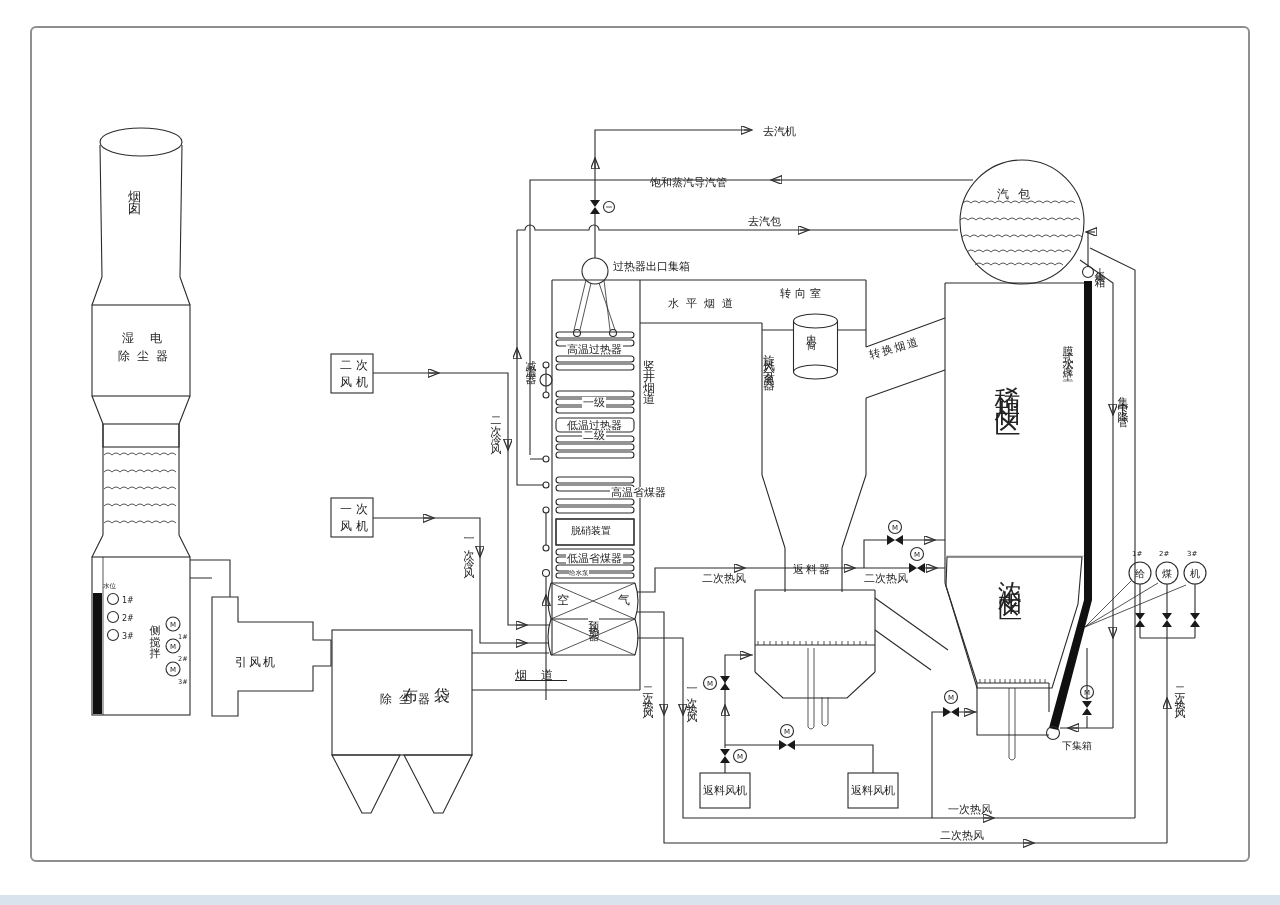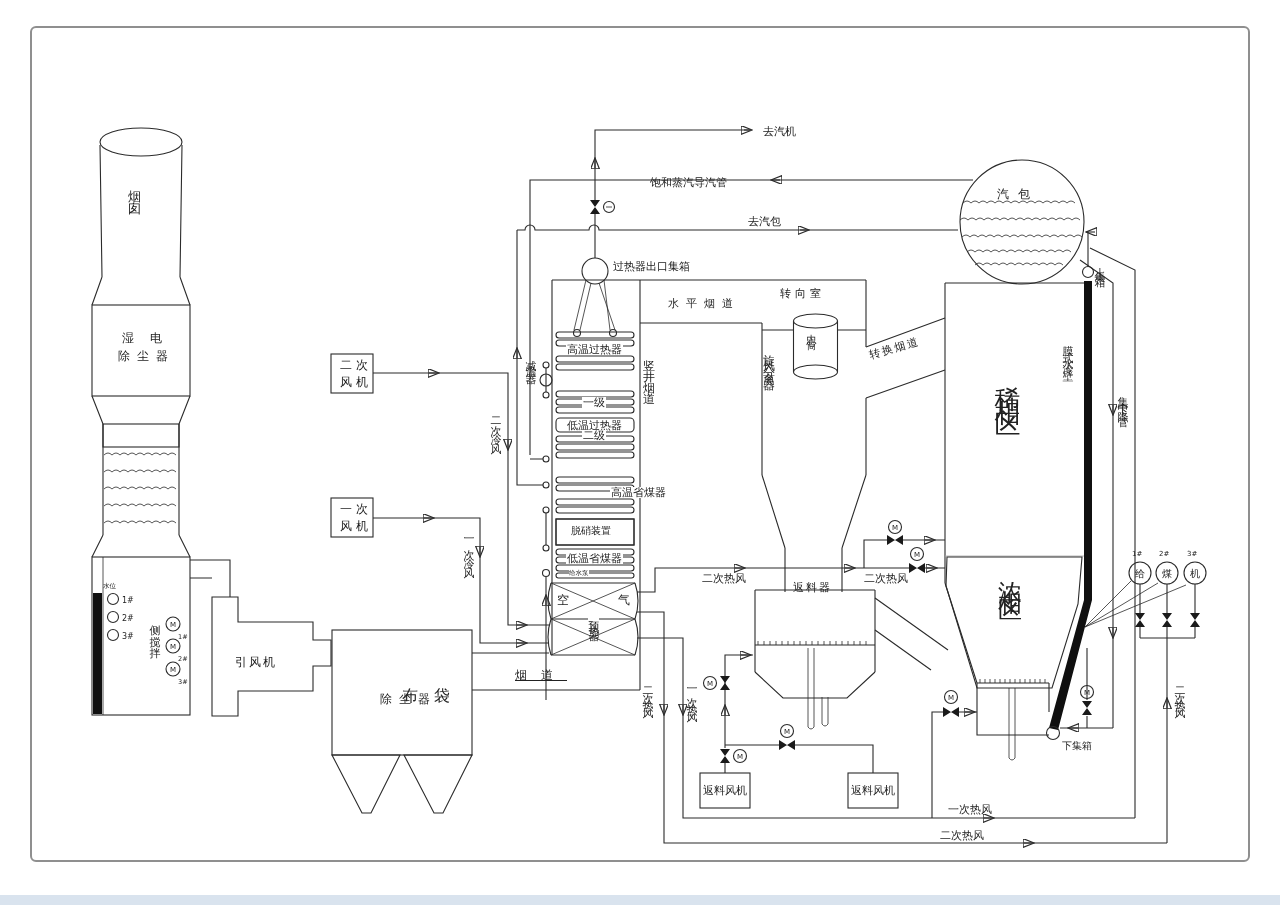--- a/index.html
+++ b/index.html
@@ -336,21 +336,21 @@
   <div class="lb v" style="left:806px;top:326px;font-size:10px;letter-spacing:3px;">中心筒</div>
   <div class="lb" style="left:868px;top:350px;letter-spacing:2px;transform:rotate(-16deg);transform-origin:left top;">转换烟道</div>
 
   <div class="lb v" style="left:995px;top:366px;font-size:26px;letter-spacing:13px;">稀相区</div>
   <div class="lb v" style="left:998px;top:562px;font-size:24px;letter-spacing:9px;">浓相区</div>
   <div class="lb v" style="left:1062px;top:337px;letter-spacing:6px;">膜式水冷壁</div>
   <div class="lb v" style="left:1094px;top:258px;letter-spacing:5px;">上集箱</div>
   <div class="lb v" style="left:1117px;top:388px;letter-spacing:5px;">集中下降管</div>
   <div class="lb" style="left:1062px;top:741px;font-size:10px;">下集箱</div>
 
-  <div class="lb" style="left:793px;top:582px;letter-spacing:2px;">返料器</div>
+  <div class="lb" style="left:793px;top:564px;letter-spacing:2px;">返料器</div>
   <div class="lb" style="left:703px;top:785px;">返料风机</div>
   <div class="lb" style="left:851px;top:785px;">返料风机</div>
 
   <div class="lb" style="left:702px;top:573px;">二次热风</div>
   <div class="lb" style="left:864px;top:573px;">二次热风</div>
   <div class="lb v" style="left:642px;top:678px;letter-spacing:7px;">二次热风</div>
   <div class="lb v" style="left:686px;top:682px;letter-spacing:7px;">一次热风</div>
   <div class="lb v" style="left:1174px;top:678px;letter-spacing:7px;">二次热风</div>
   <div class="lb" style="left:948px;top:804px;">一次热风</div>
   <div class="lb" style="left:940px;top:830px;">二次热风</div>

